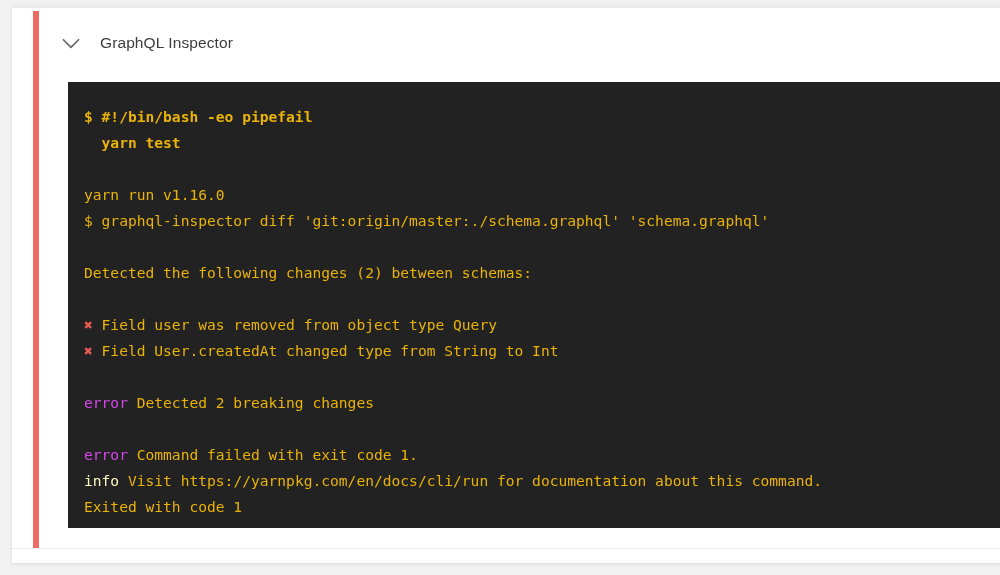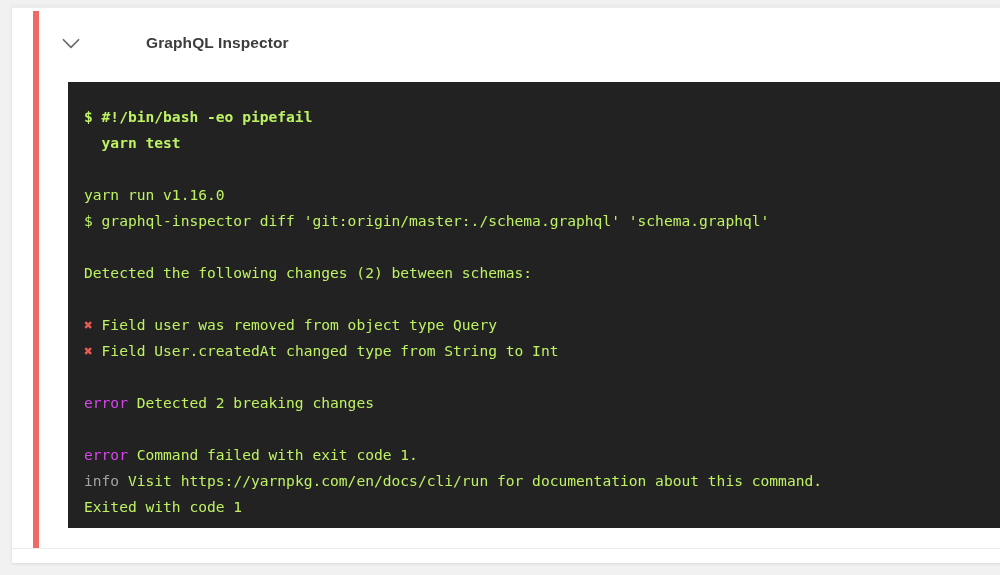--- a/index.html
+++ b/index.html
@@ -56,25 +56,24 @@
     gap: 16px;
   }
   .chevron-icon {
     width: 26px;
     height: 26px;
     display: block;
     flex: none;
   }
   .job-title {
     font-size: 15.5px;
-    font-weight: bold;
+    font-weight: normal;
     color: #3c3c3c;
     letter-spacing: 0.1px;
     white-space: nowrap;
-    margin-left: 46px;
   }
 
   
   .terminal {
     position: absolute;
     left: 56px;
     top: 74px;
     right: -12px;
     height: 446px;
     background: #222222;
@@ -96,28 +95,28 @@
     height: 26px;
   }
   .bold {
     font-weight: bold;
     color: #ffffff;
   }
   .tok-error {
     color: #d946ef;
   }
   .tok-info {
-    color: #a3a3a3;
+    color: #fef9c3;
   }
   .tok-cross {
     color: #e85a52;
     font-weight: bold;
   }
   .tok-plain {
-    color: #bef264;
+    color: #eab308;
   }
 
   
   .card-divider {
     position: absolute;
     left: 0;
     top: 540px;
     width: 1000px;
     height: 1px;
     background: #ededed;

